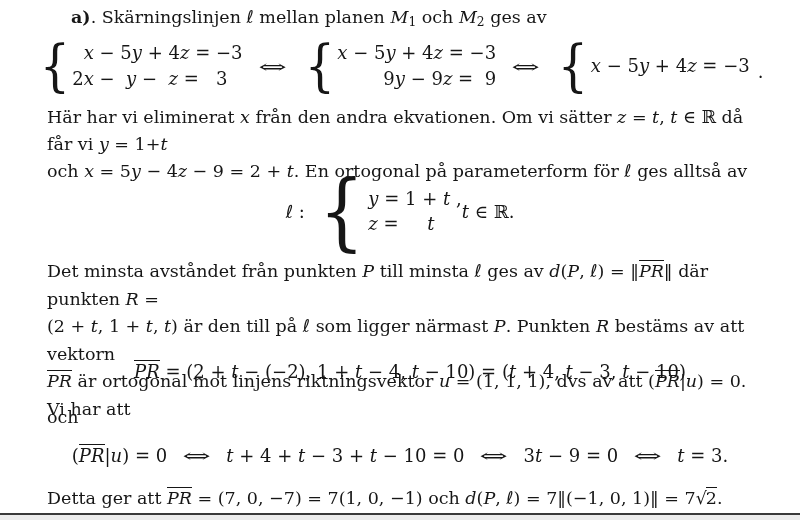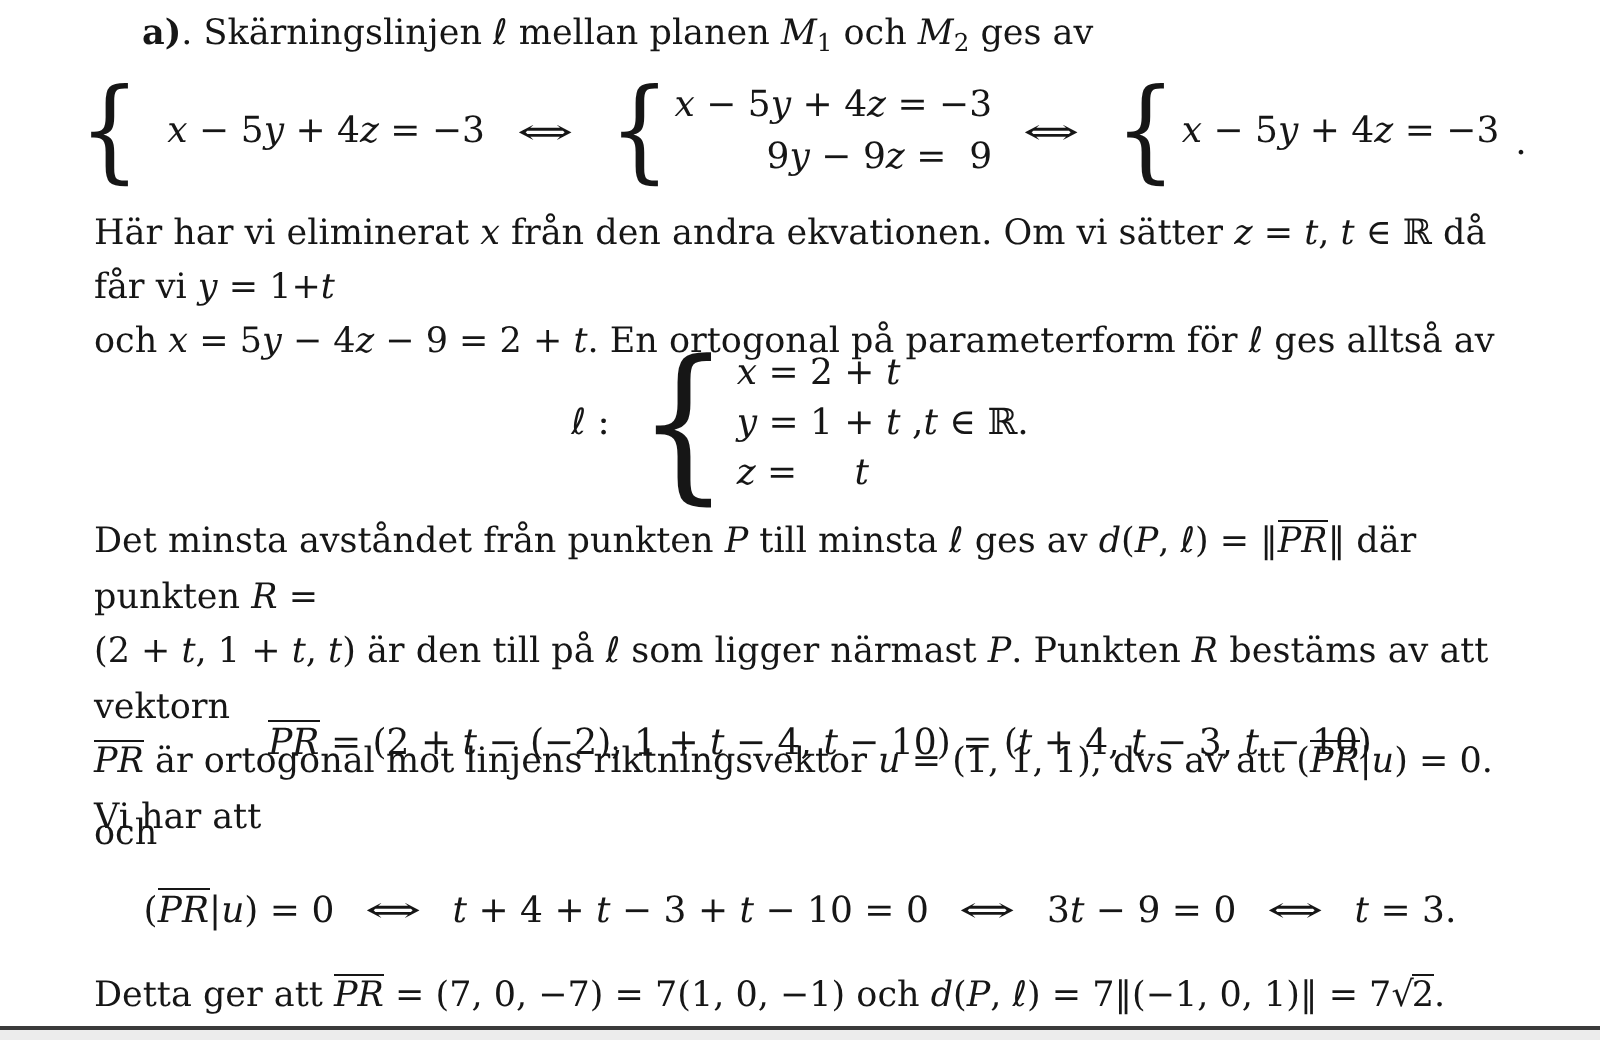--- a/index.html
+++ b/index.html
@@ -66,20 +66,21 @@
 </head>
 <body style="--bg: #ffffff; --fg: #161616; --rule: #3a3a3a; --rule-bg: #ececec;">
 
 <div class="abs para" style="top:4px;margin-left:24px;"><span class="seg-b">a)</span><span>. Skärningslinjen </span><span class="seg-i">ℓ</span><span> mellan planen </span><span class="seg-i">M</span><span class="seg-sub">1</span><span> och </span><span class="seg-i">M</span><span class="seg-sub">2</span><span> ges av</span></div>
 
 <div class="abs display" style="top:34px; height:64px;">
   <div class="system">
     <span class="brace b2">{</span>
     <div class="sys-lines">
       <div class="mline"><span>&nbsp;&nbsp;</span><span class="seg-i">x</span><span> − 5</span><span class="seg-i">y</span><span> + 4</span><span class="seg-i">z</span><span> = −3</span></div>
+      <div class="mline"><span>2</span><span class="seg-i">x</span><span> − &nbsp;</span><span class="seg-i">y</span><span> − &nbsp;</span><span class="seg-i">z</span><span> = &nbsp;&nbsp;3</span></div>
     </div>
   </div>
   <span class="arrow">⇔</span>
   <div class="system">
     <span class="brace b2">{</span>
     <div class="sys-lines right">
       <div class="mline"><span class="seg-i">x</span><span> − 5</span><span class="seg-i">y</span><span> + 4</span><span class="seg-i">z</span><span> = −3</span></div>
       <div class="mline"><span>9</span><span class="seg-i">y</span><span> − 9</span><span class="seg-i">z</span><span> = &nbsp;9</span></div>
     </div>
   </div>
@@ -95,21 +96,20 @@
 
 <div class="abs para" style="top:104px;">
   <div><span>Här har vi eliminerat </span><span class="seg-i">x</span><span> från den andra ekvationen. Om vi sätter </span><span class="seg-i">z</span><span> = </span><span class="seg-i">t</span><span>, </span><span class="seg-i">t</span><span> ∈ ℝ då får vi </span><span class="seg-i">y</span><span> = 1+</span><span class="seg-i">t</span></div>
   <div><span>och </span><span class="seg-i">x</span><span> = 5</span><span class="seg-i">y</span><span> − 4</span><span class="seg-i">z</span><span> − 9 = 2 + </span><span class="seg-i">t</span><span>. En ortogonal på parameterform för </span><span class="seg-i">ℓ</span><span> ges alltså av</span></div>
 </div>
 
 <div class="abs display" style="top:168px; height:86px;">
   <span class="prefix"><span class="seg-i">ℓ</span><span> :</span></span>
   <span class="brace b3">{</span>
   <div class="sys-lines lines3">
-    <div class="mline"><span class="seg-i">x</span><span> = 2 + </span><span class="seg-i">t</span></div>
     <div class="mline"><span class="seg-i">y</span><span> = 1 + </span><span class="seg-i">t</span><span> ,</span></div>
     <div class="mline"><span class="seg-i">z</span><span> = &nbsp;&nbsp;&nbsp;&nbsp;</span><span class="seg-i">t</span></div>
   </div>
   <span class="tail"><span class="seg-i">t</span><span> ∈ ℝ.</span></span>
 </div>
 
 <div class="abs para" style="top:258px; line-height:27.5px;">
   <div><span>Det minsta avståndet från punkten </span><span class="seg-i">P</span><span> till minsta </span><span class="seg-i">ℓ</span><span> ges av </span><span class="seg-i">d</span><span>(</span><span class="seg-i">P</span><span>, </span><span class="seg-i">ℓ</span><span>) = ‖</span><span class="seg-ov">PR</span><span>‖ där punkten </span><span class="seg-i">R</span><span> =</span></div>
   <div><span>(2 + </span><span class="seg-i">t</span><span>, 1 + </span><span class="seg-i">t</span><span>, </span><span class="seg-i">t</span><span>) är den till på </span><span class="seg-i">ℓ</span><span> som ligger närmast </span><span class="seg-i">P</span><span>. Punkten </span><span class="seg-i">R</span><span> bestäms av att vektorn</span></div>
   <div><span class="seg-ov">PR</span><span> är ortogonal mot linjens riktningsvektor </span><span class="seg-i">u</span><span> = (1, 1, 1), dvs av att (</span><span class="seg-ov">PR</span><span>|</span><span class="seg-i">u</span><span>) = 0. Vi har att</span></div>

